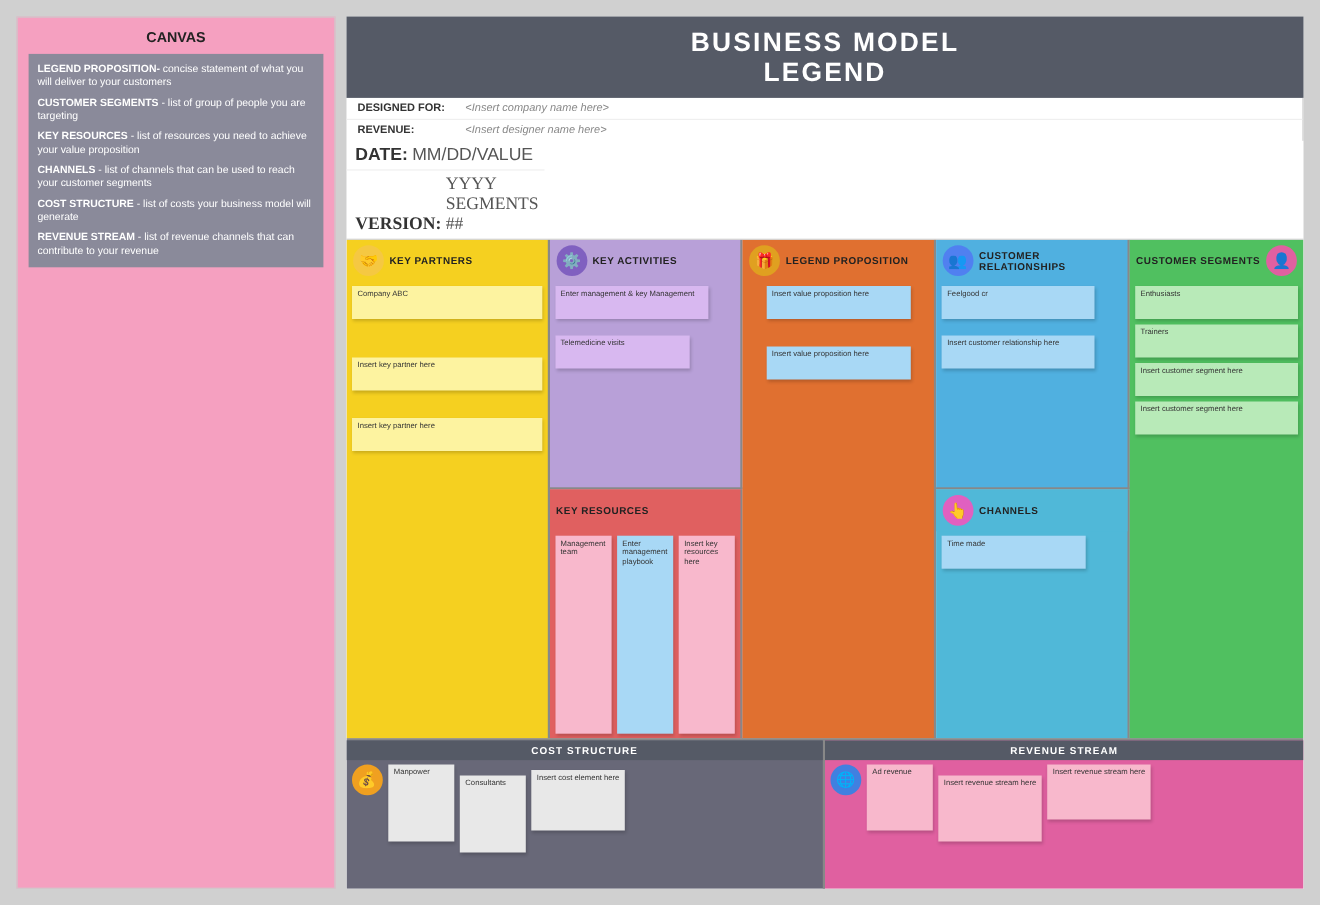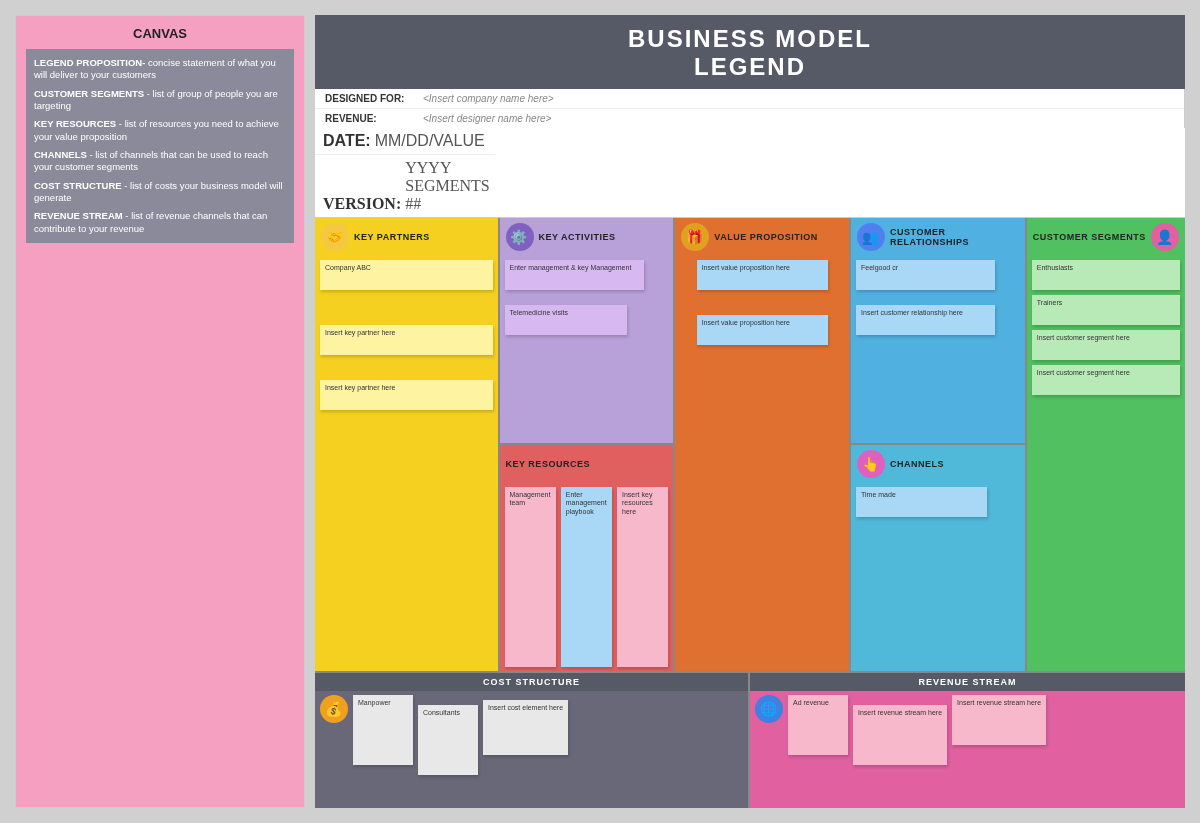--- a/index.html
+++ b/index.html
@@ -374,21 +374,21 @@
         <div class="cell-body" style="flex-direction:row;flex-wrap:wrap;">
           <div class="s s-pk flex1">Management team</div>
           <div class="s s-b flex1">Enter management playbook</div>
           <div class="s s-pk flex1">Insert key resources here</div>
         </div>
       </div>
 
       <div class="cell-vp">
         <div class="cell-header">
           <div class="cell-icon" style="background:#e0a020;">🎁</div>
-          <span class="cell-title">VALUE PROPOSITION</span>
+          <span class="cell-title">LEGEND PROPOSITION</span>
         </div>
         <div class="cell-body">
           <div class="s s-b" style="width:80%;align-self:center;">Insert value proposition here</div>
           <div class="s s-b" style="width:80%;align-self:center;margin-top:20px;">Insert value proposition here</div>
         </div>
       </div>
 
       <div class="cell-cr">
         <div class="cell-header">
           <div class="cell-icon" style="background:#5080f0;">👥</div>

